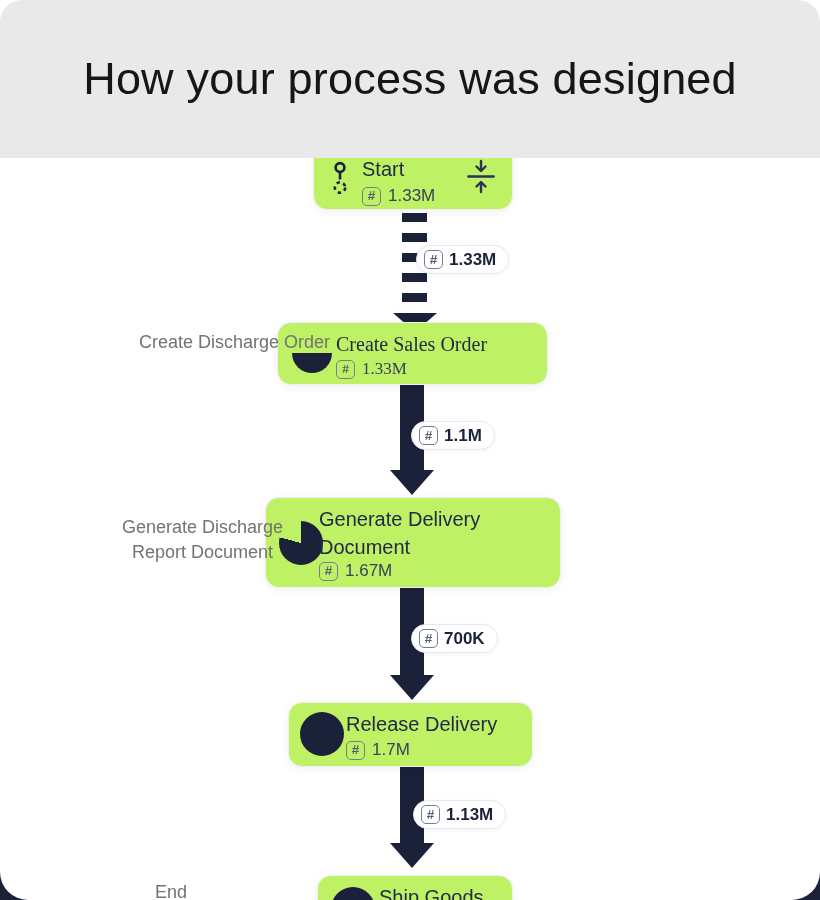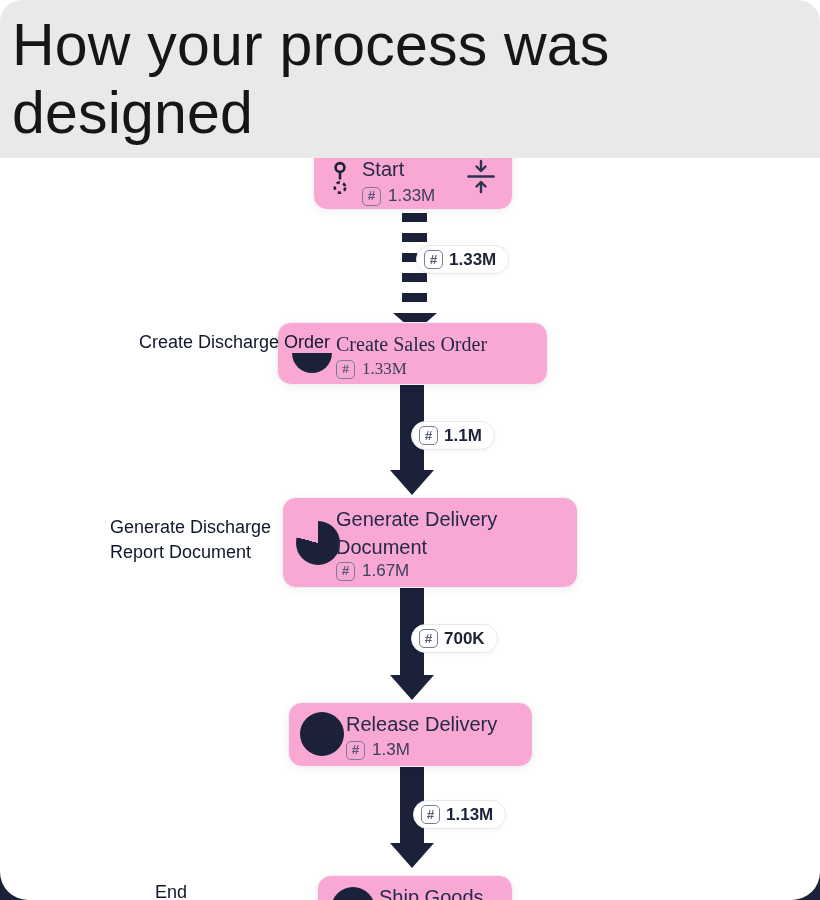--- a/index.html
+++ b/index.html
@@ -15,25 +15,25 @@
   .canvas {
     position:absolute; inset:0; background:#ffffff;
     border-radius:0 0 28px 28px; overflow:hidden; z-index:1;
   }
   .header {
     position:absolute; left:0; top:0; width:820px; height:158px;
     background:#e9e9e9; border-radius:22px 22px 0 0;
     display:flex; align-items:center; justify-content:center; z-index:10;
   }
   .header h1 {
-    margin:12px; font-size:59px; font-weight:500; color:#161616; letter-spacing:0.2px;
+    margin:0; font-size:45px; font-weight:500; color:#161616; letter-spacing:0.2px;
   }
   
   .card {
-    position:absolute; background:#f9a8d4; border:1px solid #f0f1f6;
+    position:absolute; background:#bef264; border:1px solid #f0f1f6;
     border-radius:14px; box-shadow:0 2px 8px rgba(20,25,50,0.06); z-index:2;
   }
   .card-title { font-size:20px; font-weight:500; color:#232947; line-height:28px; }
   .count-row { display:flex; align-items:center; gap:7px; }
   .hash-box {
     width:19px; height:19px; border:1.4px solid #777d95; border-radius:5px;
     display:inline-flex; align-items:center; justify-content:center;
     font-size:13.5px; font-weight:600; color:#565c77; line-height:1; flex:0 0 auto;
   }
   .count-text { font-size:17px; font-weight:500; color:#3b415c; }
@@ -41,21 +41,21 @@
   .card-start { left:313px; top:130px; width:200px; height:80px; display:flex; padding:24px 16px 10px 18px; gap:12px; }
   .start-icon { margin-top:6px; flex:0 0 auto; }
   .collapse-icon { margin-left:auto; margin-top:4px; flex:0 0 auto; }
   
   .pie { position:absolute; border-radius:50%; }
   .pie-half { background:conic-gradient(from 90deg, #1b2139 0 180deg, rgba(255,255,255,0) 180deg 360deg); }
   .pie-80  { background:conic-gradient(#1b2139 0 285deg, rgba(255,255,255,0) 285deg 360deg); }
   .pie-full { background:#1b2139; }
   
   .ext-label {
-    position:absolute; font-size:18px; font-weight:500; color:#0f172a; z-index:4; line-height:25px;
+    position:absolute; font-size:18px; font-weight:500; color:#737373; z-index:4; line-height:25px;text-align:center;
   }
   .nowrap { white-space:nowrap; }
   
   .arrow-bar { position:absolute; width:24px; background:#1b2139; z-index:1; }
   .arrow-head {
     position:absolute; width:0; height:0; z-index:1;
     border-left:22px solid transparent; border-right:22px solid transparent;
     border-top:25px solid #1b2139;
   }
   .dashed-arrow { position:absolute; left:402px; top:213px; width:25px; z-index:1; }
@@ -125,42 +125,42 @@
     </div>
 
     <div class="arrow-bar" style="left:400px; top:385px; height:86px;"></div>
     <div class="arrow-head" style="left:390px; top:470px;"></div>
     <div class="edge-badge" style="left:411px; top:421px;">
       <span class="hash-box">#</span>
       <span class="badge-count">1.1M</span>
     </div>
 
     <div class="ext-label" style="left:110px; top:515px; width:185px;">Generate Discharge Report Document</div>
-    <div class="card" style="left:282px; top:497px; width:296px; height:91px;">
+    <div class="card" style="left:265px; top:497px; width:296px; height:91px;">
       <span class="pie pie-80" style="left:13px; top:23px; width:44px; height:44px;"></span>
       <div class="abs card-title" style="left:53px; top:7px; width:225px;">Generate Delivery Document</div>
       <div class="abs count-row" style="left:53px; top:63px;">
         <span class="hash-box">#</span>
         <span class="count-text">1.67M</span>
       </div>
     </div>
 
     <div class="arrow-bar" style="left:400px; top:588px; height:88px;"></div>
     <div class="arrow-head" style="left:390px; top:675px;"></div>
     <div class="edge-badge" style="left:411px; top:624px;">
       <span class="hash-box">#</span>
       <span class="badge-count">700K</span>
     </div>
 
     <div class="card" style="left:288px; top:702px; width:245px; height:65px;text-align:center;">
       <span class="pie pie-full" style="left:11px; top:9px; width:44px; height:44px;"></span>
       <div class="abs card-title" style="left:57px; top:7px;">Release Delivery</div>
       <div class="abs count-row" style="left:57px; top:37px;">
         <span class="hash-box">#</span>
-        <span class="count-text">1.3M</span>
+        <span class="count-text">1.7M</span>
       </div>
     </div>
 
     <div class="arrow-bar" style="left:400px; top:767px; height:77px;"></div>
     <div class="arrow-head" style="left:390px; top:843px;"></div>
     <div class="edge-badge" style="left:413px; top:800px;">
       <span class="hash-box">#</span>
       <span class="badge-count">1.13M</span>
     </div>
 

